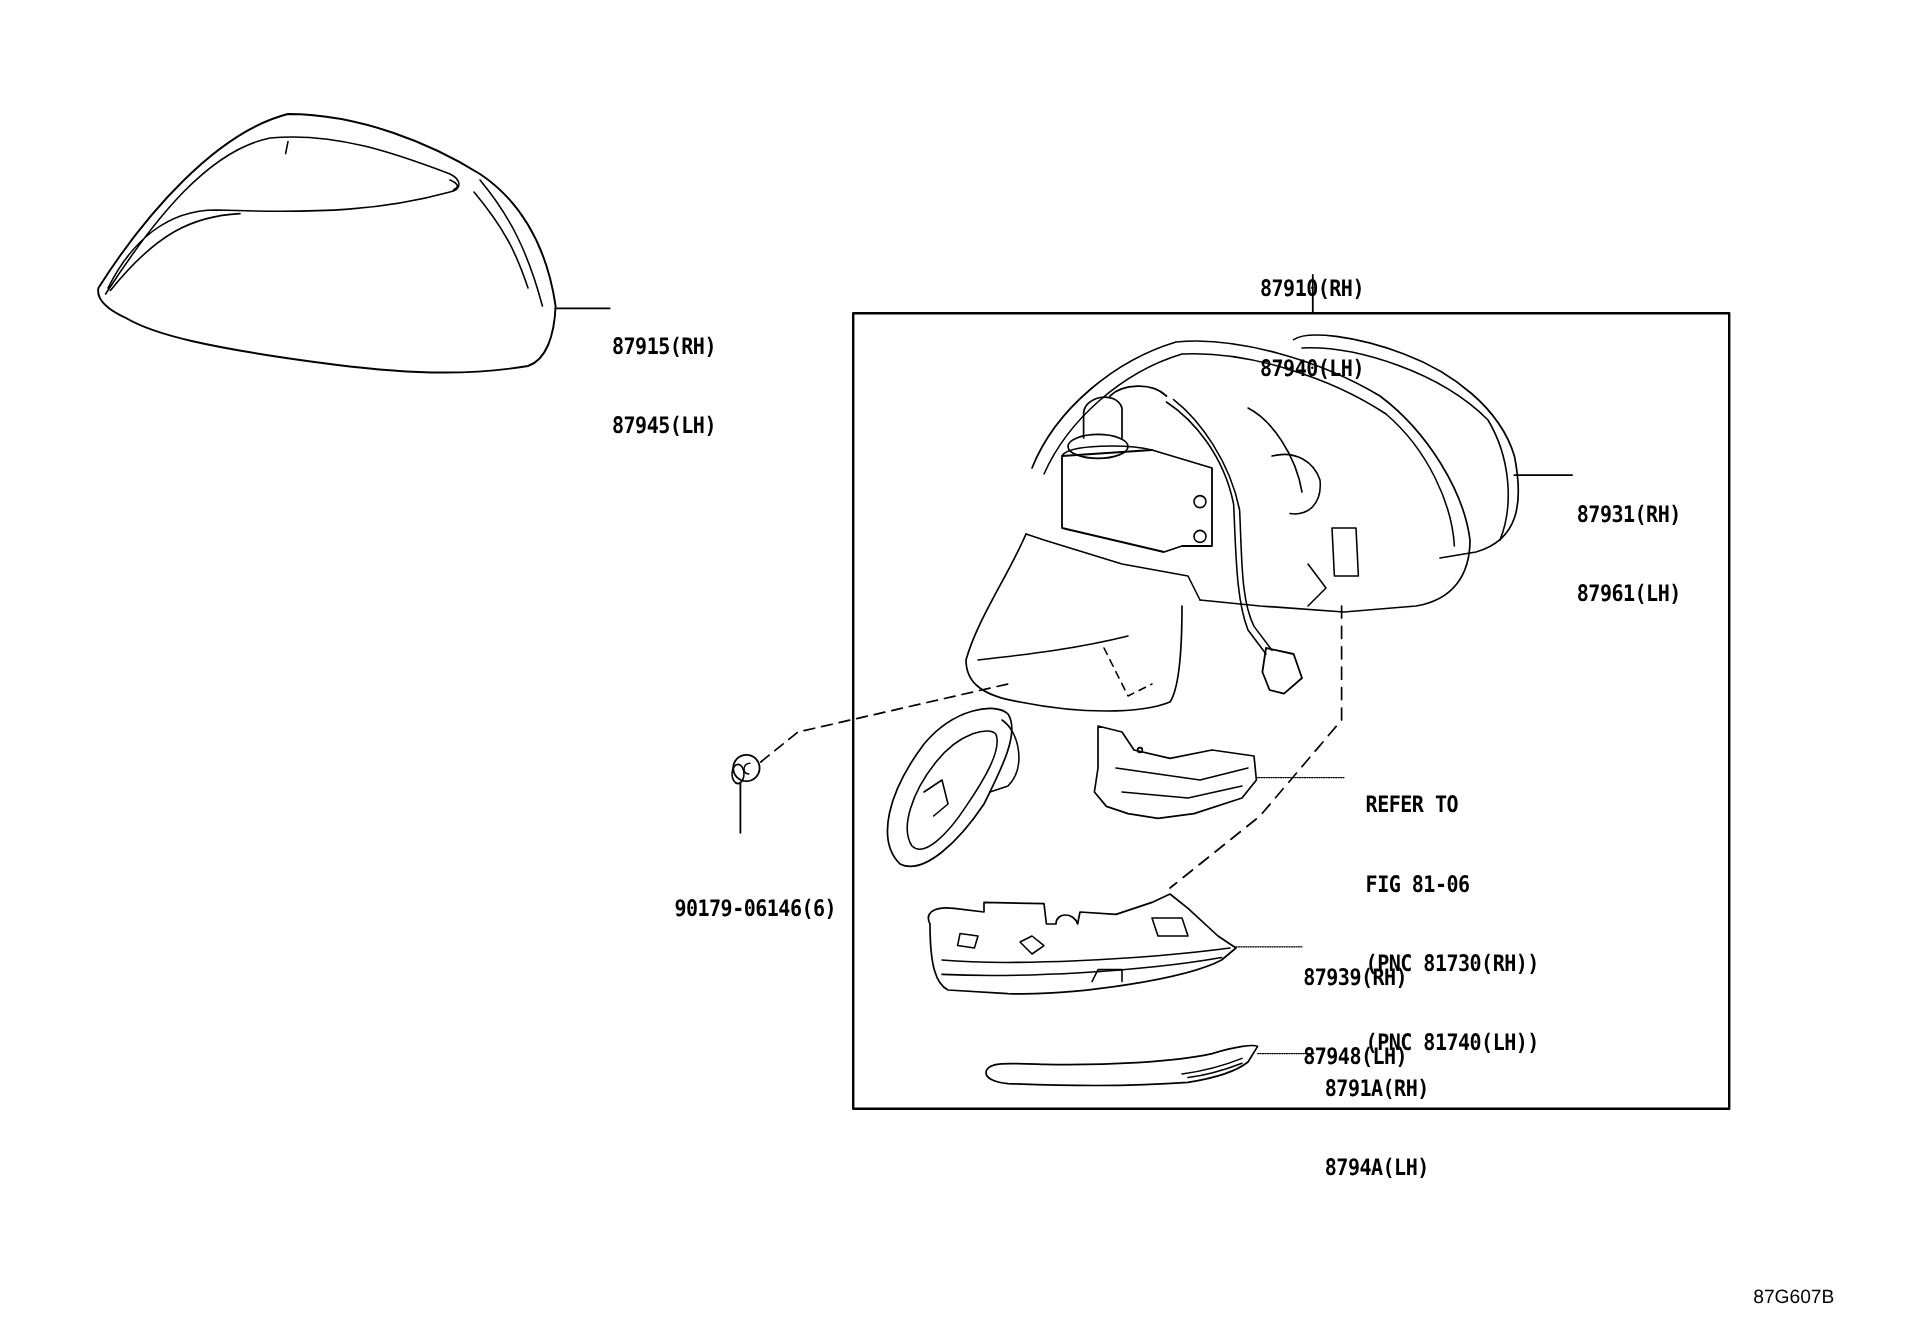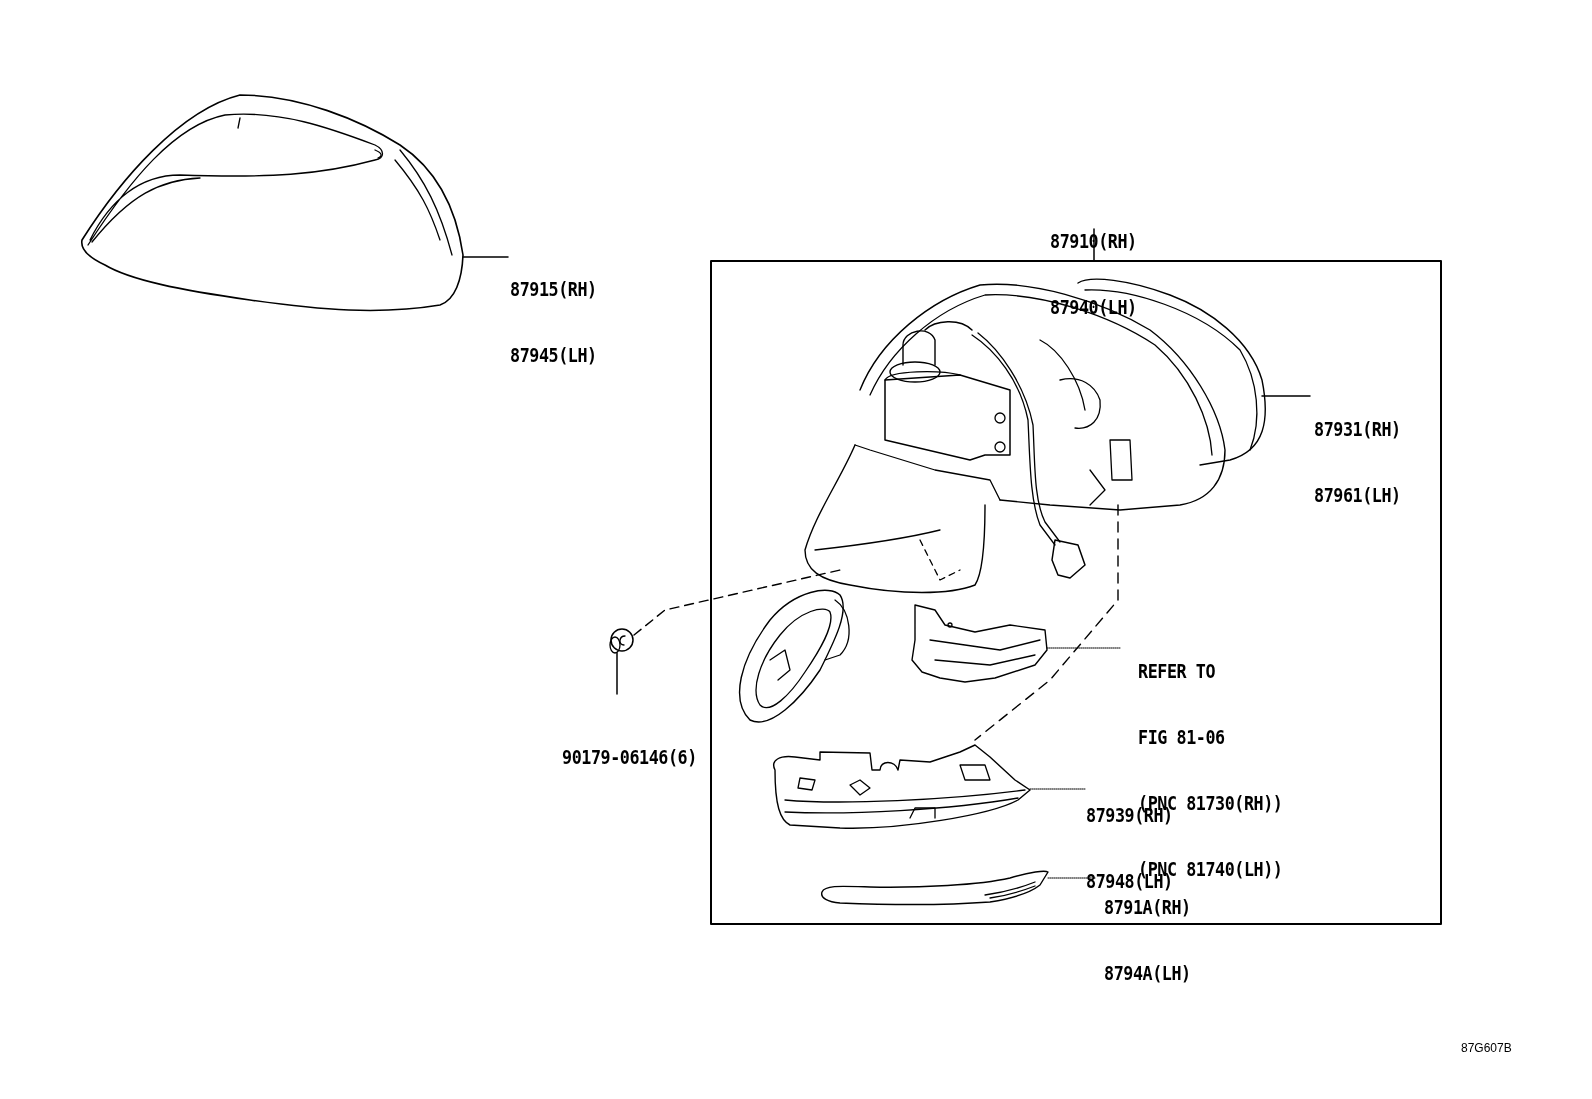--- a/index.html
+++ b/index.html
@@ -14,22 +14,23 @@
       white-space: pre;
       letter-spacing: -0.5px;
       font-weight: bold;
       transform: scaleX(0.88);
       transform-origin: left top;
     }
     .label span { display: block; }
     .fig-id {
       position: absolute;
       font-family: "Liberation Sans", sans-serif;
-      font-size: 12px;
+      font-size: 16px;
       color: #000;
+      margin-top: 32px;
     }
     svg { position: absolute; left: 0; top: 0; }
     svg * { vector-effect: non-scaling-stroke; }
   </style>
 </head>
 <body>
 
 <div class="canvas">
 
   <svg width="1592" height="1099" viewBox="0 0 1592 1099" fill="none" stroke="#000" stroke-width="1.3" stroke-linejoin="round" stroke-linecap="round">

